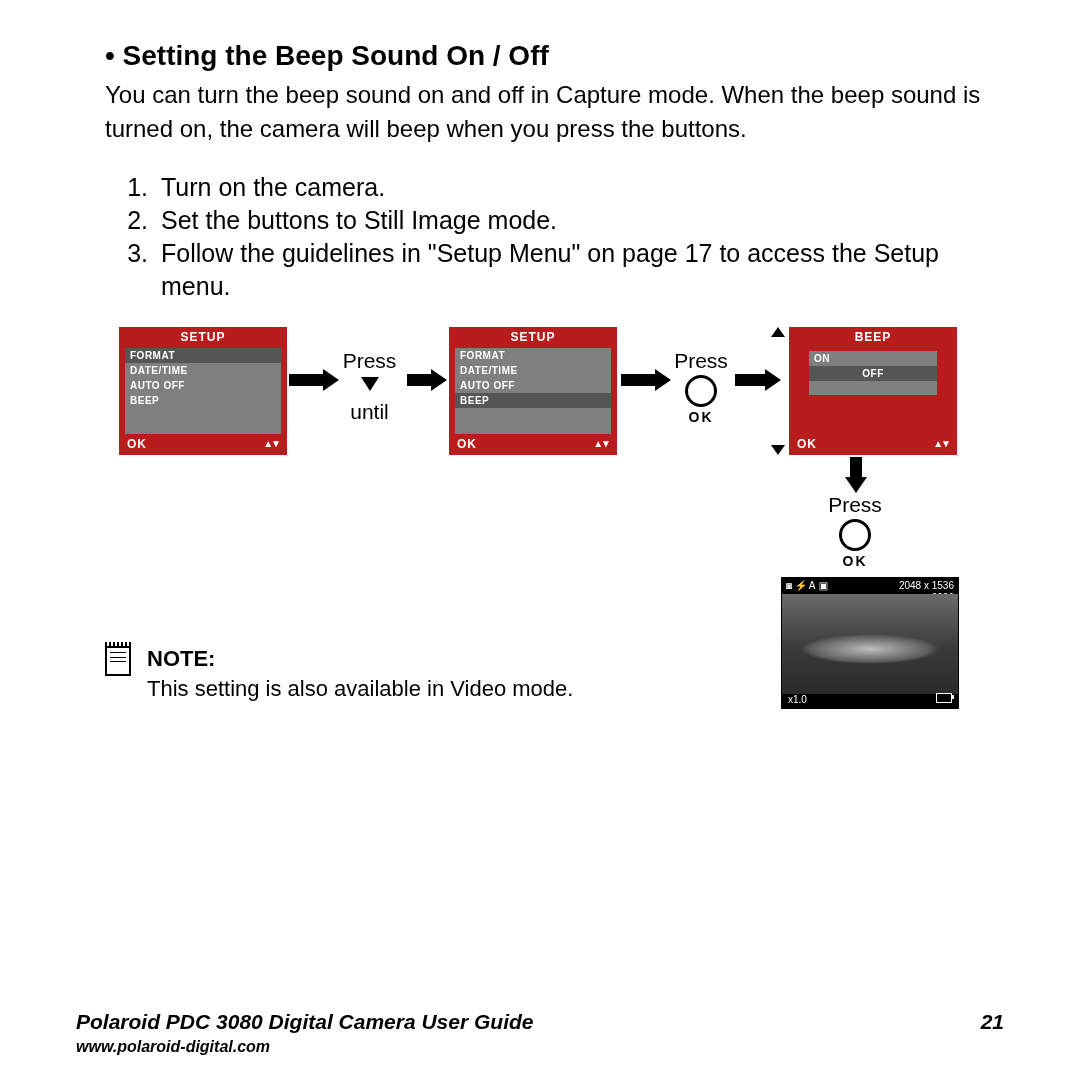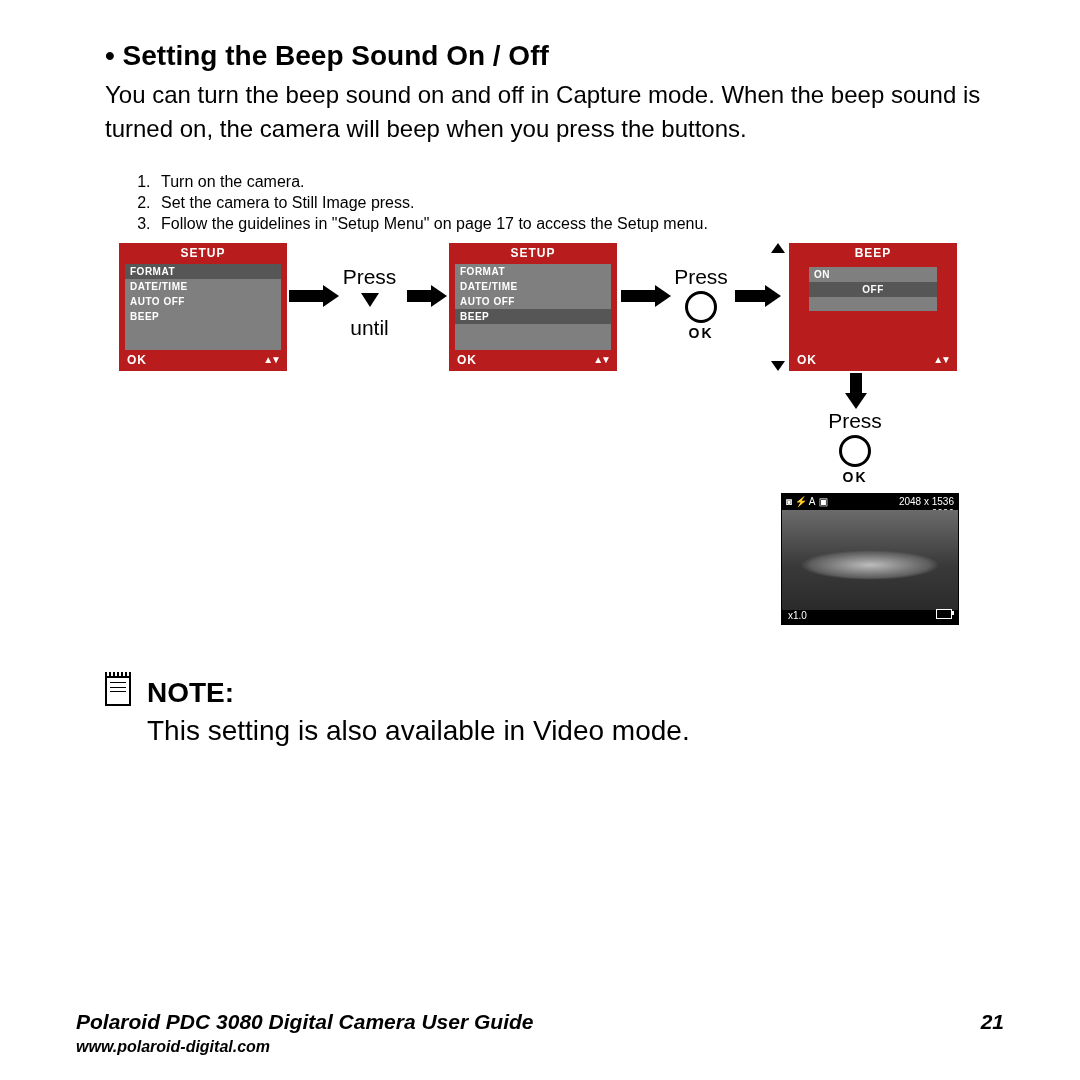--- a/index.html
+++ b/index.html
@@ -1,20 +1,20 @@
 <!DOCTYPE html>
 <html><head>
 <meta charset="utf-8">
 <style>
   html,body{margin:0;padding:0;background:#fff;font-family:Helvetica,Arial,sans-serif}
   .page{width:1080px;height:1080px;position:relative;box-sizing:border-box;padding:40px 90px 0 105px;color:#000}
   .heading{font-size:28px;font-weight:bold;margin:0 0 6px 0}
   .heading::before{content:"• ";font-weight:bold}
   .intro{font-size:24px;line-height:1.4;margin:0 0 26px 0}
-  .steps{font-size:16px;line-height:1.32;list-style:decimal;margin:0 0 8px 0;padding-left:50px}
+  .steps{font-size:25px;line-height:1.32;list-style:decimal;margin:0 0 24px 0;padding-left:50px}
   .steps li{padding-left:6px;margin-bottom:0}
   .flow{position:relative;height:400px;margin-top:2px}
 
   
   .scr{position:absolute;width:168px;height:128px;background:#b91c1c;color:#fff}
   .scr .title{position:absolute;top:3px;left:0;right:0;text-align:center;font-size:12px;font-weight:bold;letter-spacing:1px}
   .scr .panel{position:absolute;top:21px;left:6px;right:6px;bottom:21px;background:#7f7f7f}
   .scr .row{font-size:10px;font-weight:bold;letter-spacing:.5px;color:#fff;padding:2px 5px}
   .scr .row.sel{background:#565656}
   .scr .ok{position:absolute;left:8px;bottom:4px;font-size:12px;font-weight:bold;letter-spacing:1px}
@@ -44,41 +44,41 @@
   .photo .img{position:absolute;top:16px;left:0;right:0;bottom:14px;background:linear-gradient(#6b6b6b,#3a3a3a 55%,#2a2a2a);overflow:hidden}
   .photo .img::before{content:"";position:absolute;left:10%;right:10%;top:40%;height:30%;background:radial-gradient(ellipse at center,#bdbdbd 0%,#5d5d5d 60%,transparent 70%)}
   .photo .top{position:absolute;top:2px;left:4px;font-size:10px;color:#fff;letter-spacing:.5px}
   .photo .top2{position:absolute;top:2px;right:4px;font-size:10px;color:#fff}
   .photo .top3{position:absolute;top:14px;right:4px;font-size:10px;color:#fff}
   .photo .stars{position:absolute;top:15px;left:6px;font-size:10px;color:#fff;letter-spacing:1px}
   .photo .bl{position:absolute;bottom:3px;left:6px;font-size:10px;color:#fff}
   .photo .br{position:absolute;bottom:5px;right:6px;width:14px;height:8px;border:1.4px solid #fff}
   .photo .br::after{content:"";position:absolute;right:-3px;top:1px;width:2px;height:4px;background:#fff}
 
-  .note{position:absolute;left:105px;top:674px;font-size:28px}
+  .note{position:absolute;left:105px;top:644px;font-size:22px}
   .note .icon{position:absolute;left:0;top:2px;width:26px;height:30px;border:2px solid #000;box-sizing:border-box}
   .note .icon::before{content:"";position:absolute;left:-2px;right:-2px;top:-6px;height:6px;background:repeating-linear-gradient(90deg,#000 0 2px,transparent 2px 4px)}
   .note .icon::after{content:"";position:absolute;left:3px;right:3px;top:4px;height:14px;background:repeating-linear-gradient(#000 0 1.3px,transparent 1.3px 4.6px)}
   .note .txt{margin-left:42px;line-height:1.35}
   .note .lbl{font-weight:bold}
 
   .footer{position:absolute;left:76px;right:76px;bottom:24px}
   .footer .t1{font-size:21px;font-weight:bold;font-style:italic}
   .footer .pg{float:right;font-size:21px;font-weight:bold;font-style:italic}
   .footer .t2{font-size:16px;font-weight:bold;font-style:italic;margin-top:4px}
 </style>
 </head>
 <body>
 
 <div class="page">
   <p class="heading">Setting the Beep Sound On / Off</p>
   <p class="intro">You can turn the beep sound on and off in Capture mode. When the beep sound is turned on, the camera will beep when you press the buttons.</p>
   <ol class="steps">
     <li>Turn on the camera.</li>
-    <li>Set the camera to Still Image press.</li>
+    <li>Set the buttons to Still Image mode.</li>
     <li>Follow the guidelines in "Setup Menu" on page 17 to access the Setup menu.</li>
   </ol>
 
   <div class="flow">
 
     <div class="scr" style="left:14px;top:0">
       <div class="title">SETUP</div>
       <div class="panel">
         <div class="row sel">FORMAT</div>
         <div class="row">DATE/TIME</div>

